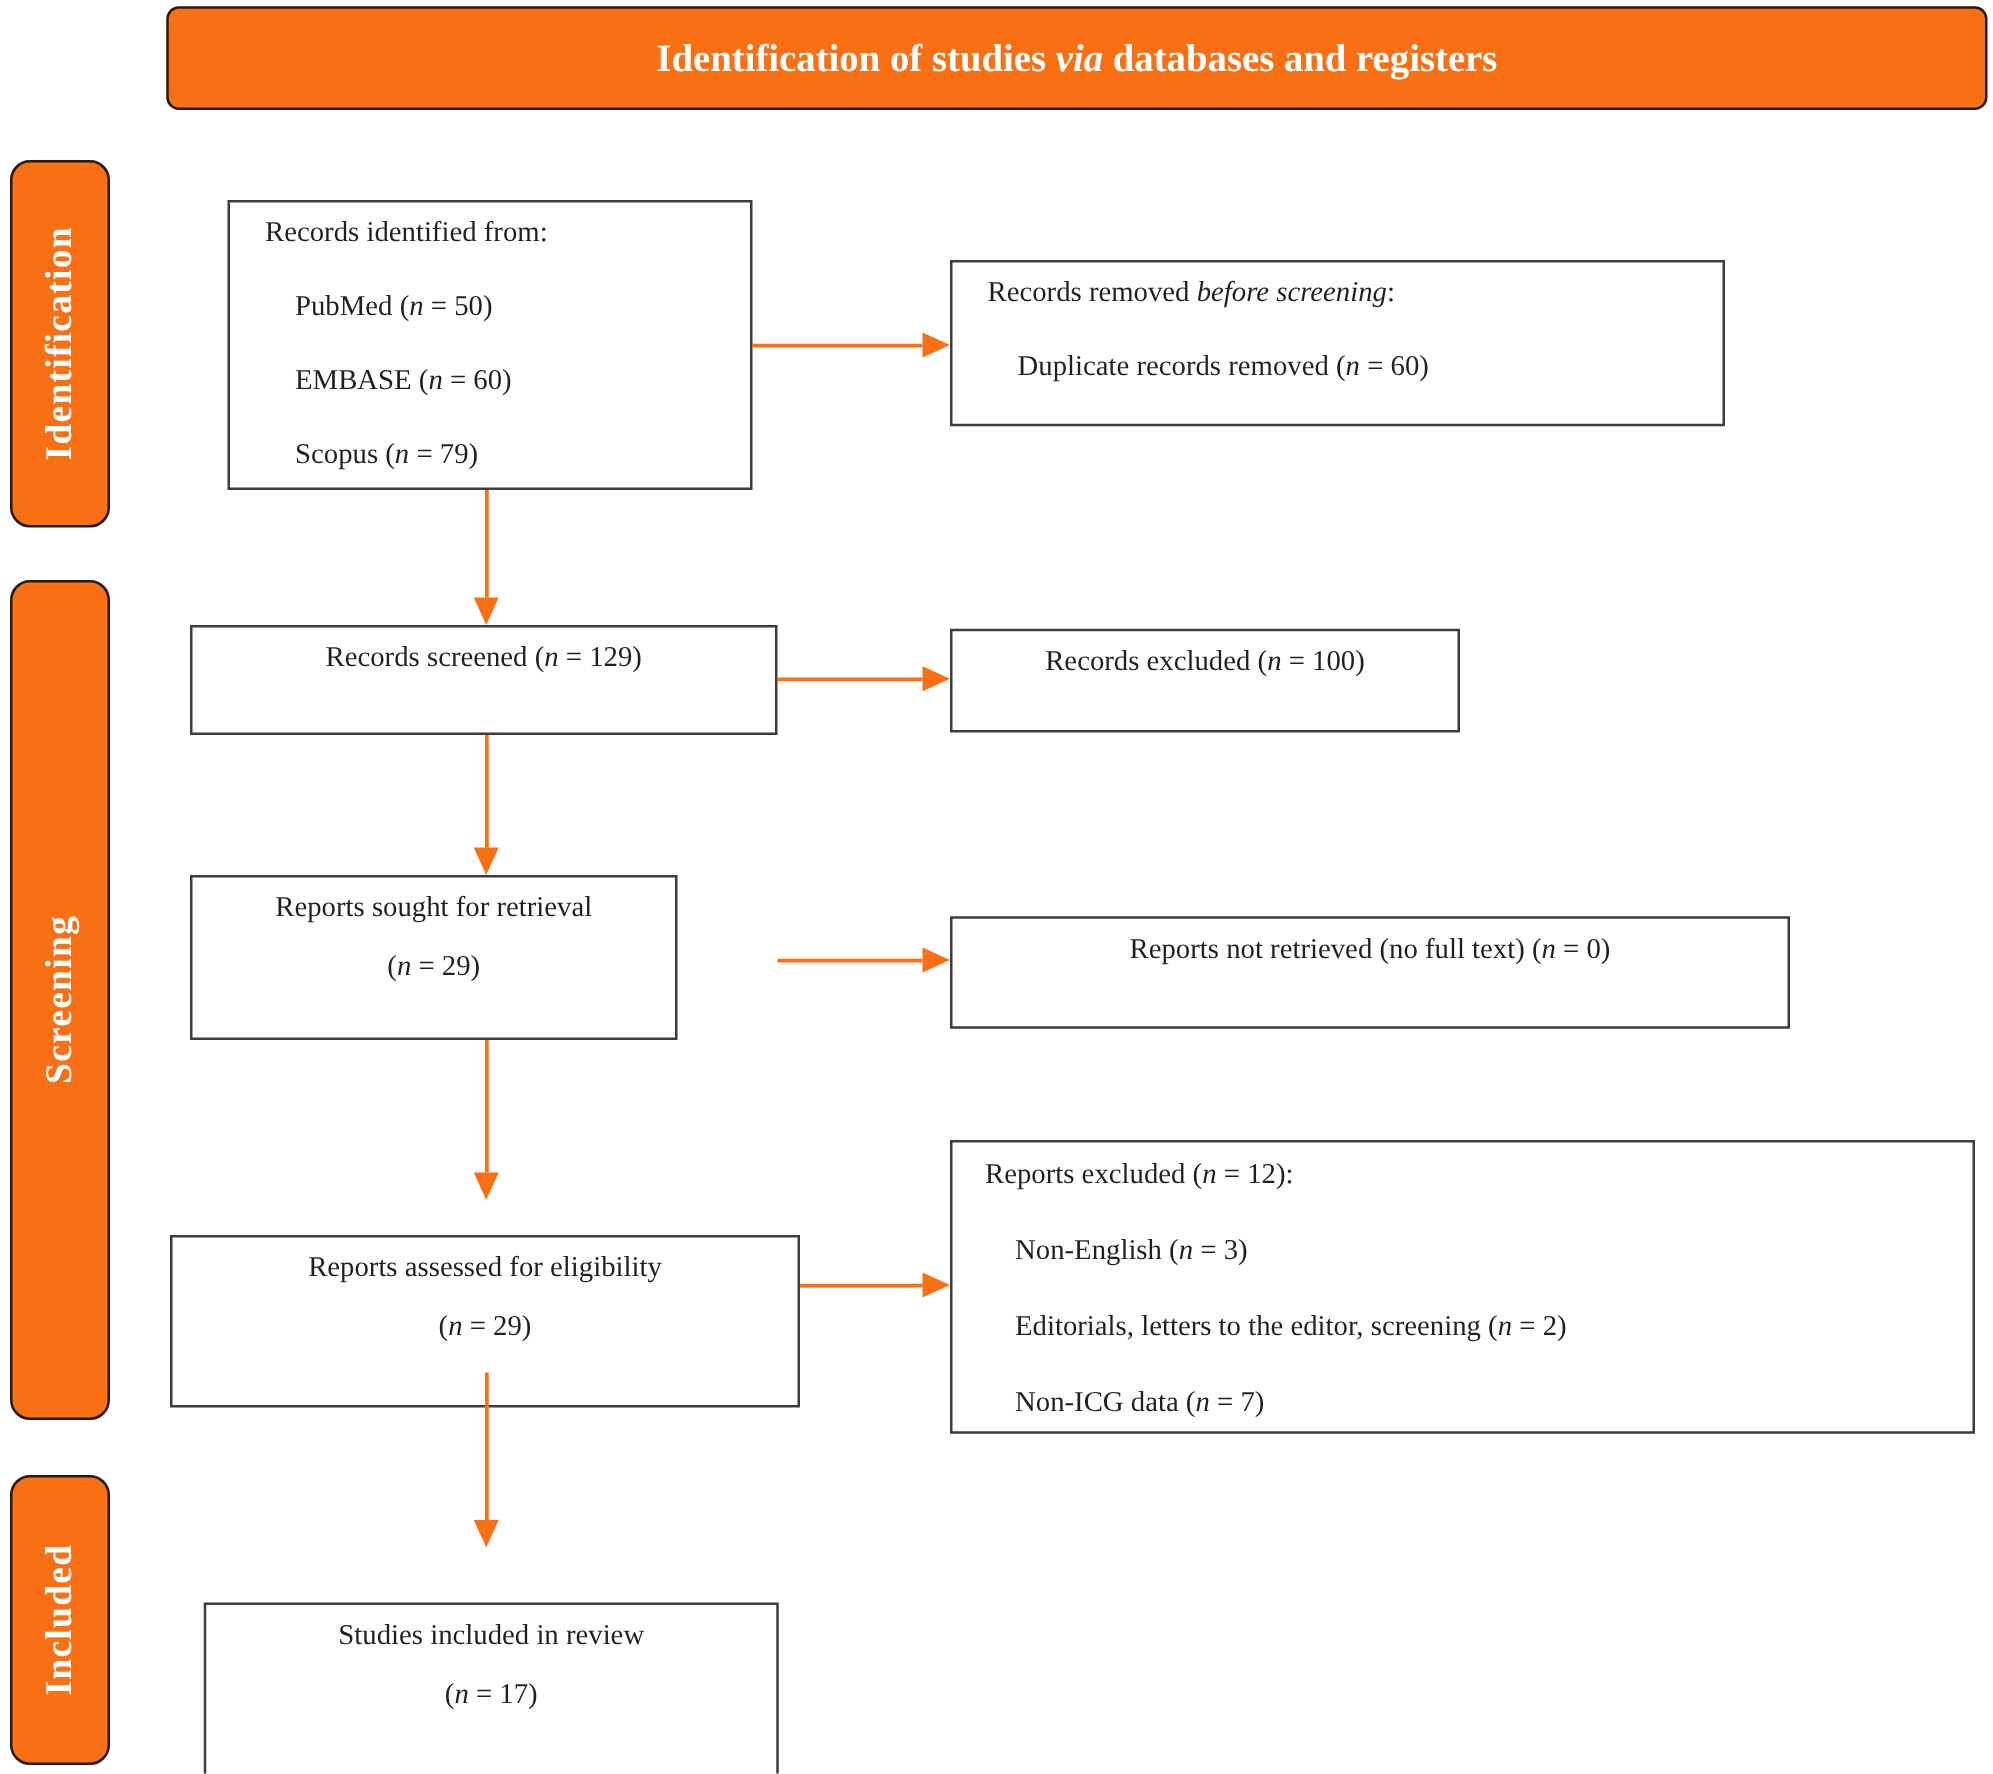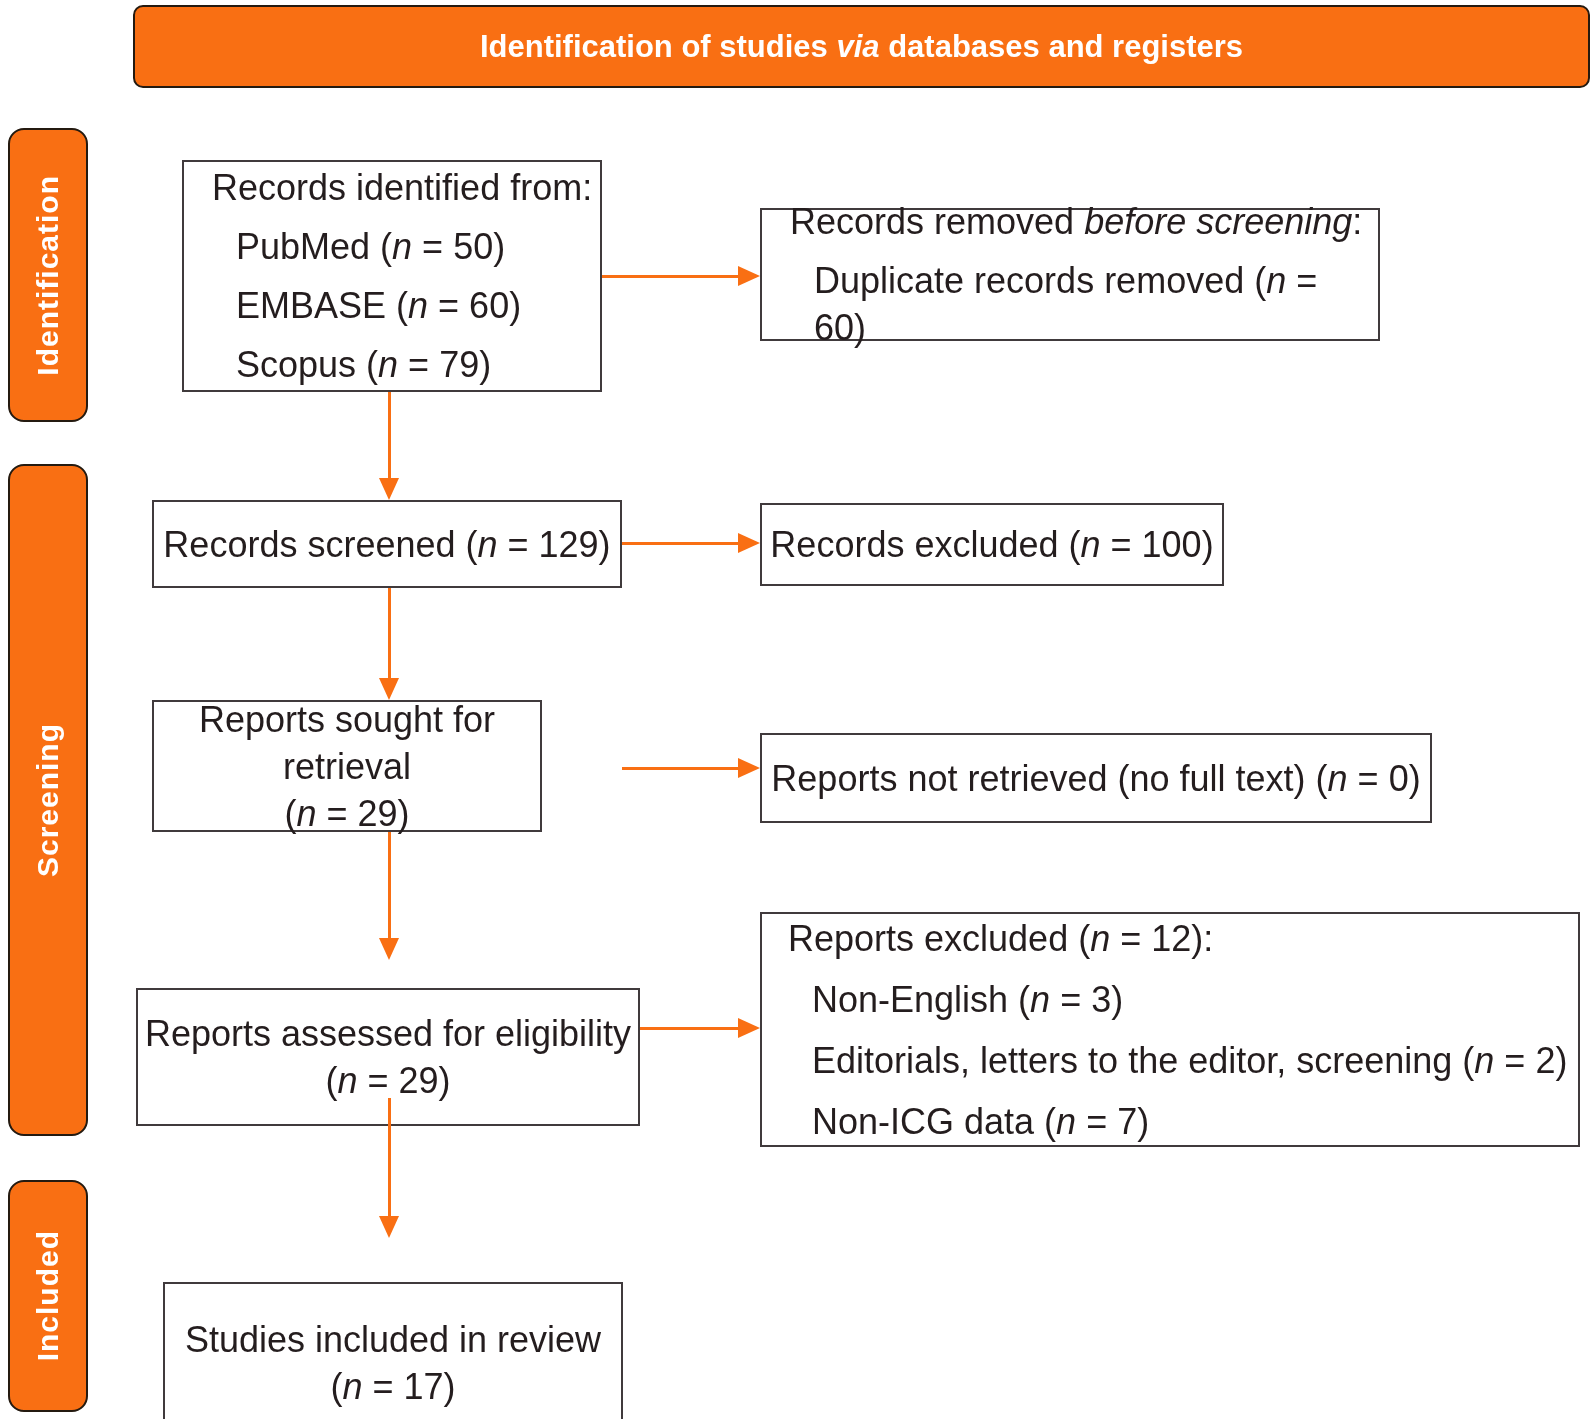--- a/index.html
+++ b/index.html
@@ -5,21 +5,21 @@
   :root{
     --orange:#F96F13;
     --box-border:#403A3C;
     --text:#241D1E;
   }
   html,body{margin:0;padding:0;background:#ffffff;}
   #canvas{
     position:relative;
     width:1594px;height:1419px;
     background:#ffffff;
-    font-family:Liberation Sans, sans-serif;
+    font-family:Liberation Serif, serif;
     color:var(--text);
     overflow:hidden;
   }
   .hdr{
     position:absolute;left:133px;top:5px;width:1457px;height:83px;
     background:var(--orange);
     border:2px solid #241a10;
     border-radius:10px;
     display:flex;align-items:center;justify-content:center;
     color:#ffffff;font-size:31px;font-weight:bold;
@@ -38,22 +38,22 @@
     transform:rotate(180deg);
     color:#ffffff;font-size:30px;font-weight:bold;
     letter-spacing:1px;
     white-space:nowrap;
   }
   .box{
     position:absolute;
     background:#ffffff;
     border:2px solid var(--box-border);
     box-sizing:border-box;
-    font-size:36px;
-    display:flex;flex-direction:column;justify-content:center;
+    font-size:23px;
+    display:flex;flex-direction:column;
   }
   .box .ln{line-height:47px;}
   .left-al{align-items:flex-start;text-align:left;}
   .center-al{align-items:center;text-align:center;}
   .indent{padding-left:24px;margin-top:12px;}
   .it{font-style:italic;}
   .shaft-h{position:absolute;height:3px;background:var(--orange);}
   .shaft-v{position:absolute;width:3px;background:var(--orange);}
   .head-right{
     position:absolute;width:0;height:0;
@@ -96,21 +96,21 @@
 
   <div class="box left-al" style="left:760px;top:208px;width:620px;height:133px;padding-left:28px;">
     <div class="ln"><span>Records removed </span><span class="it">before screening</span><span>:</span></div>
     <div class="ln indent"><span>Duplicate records removed (</span><span class="it">n</span><span> = 60)</span></div>
   </div>
 
   <div class="box center-al" style="left:152px;top:500px;width:470px;height:88px;">
     <div class="ln"><span>Records screened (</span><span class="it">n</span><span> = 129)</span></div>
   </div>
 
-  <div class="box center-al" style="left:760px;top:503px;width:464px;height:83px;">
+  <div class="box center-al" style="left:760px;top:503px;width:408px;height:83px;">
     <div class="ln"><span>Records excluded (</span><span class="it">n</span><span> = 100)</span></div>
   </div>
 
   <div class="box center-al" style="left:152px;top:700px;width:390px;height:132px;">
     <div class="ln"><span>Reports sought for retrieval</span></div>
     <div class="ln"><span>(</span><span class="it">n</span><span> = 29)</span></div>
   </div>
 
   <div class="box center-al" style="left:760px;top:733px;width:672px;height:90px;">
     <div class="ln"><span>Reports not retrieved (no full text) (</span><span class="it">n</span><span> = 0)</span></div>

